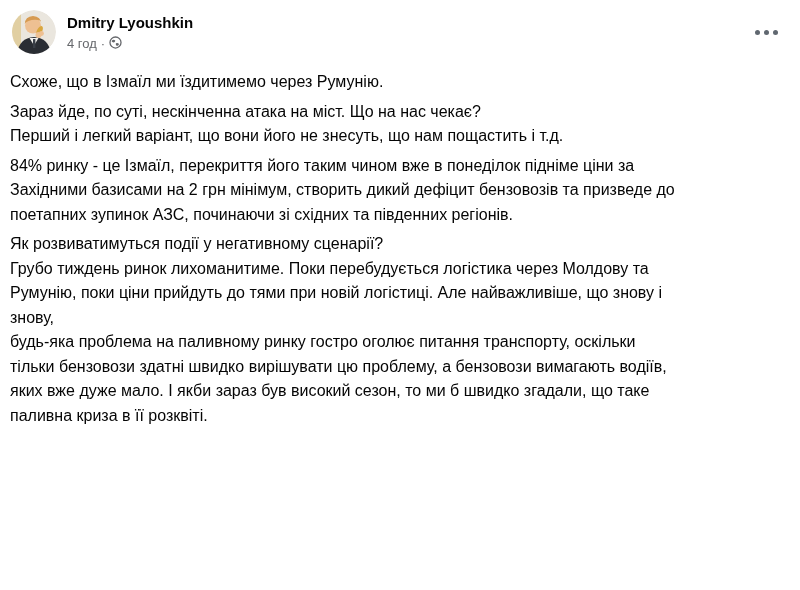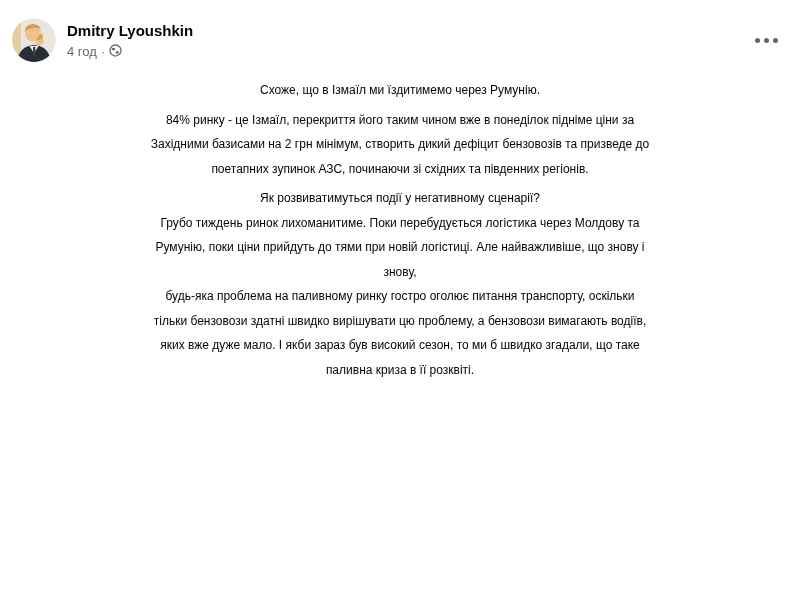--- a/index.html
+++ b/index.html
@@ -16,21 +16,21 @@
   }
   .post-card {
     width: 800px;
     height: 590px;
     background: #ffffff;
     position: relative;
   }
   .post-header {
     display: flex;
     align-items: flex-start;
-    padding: 18px 14px 0 12px;
+    padding: 10px 14px 0 12px;
   }
   .avatar-btn {
     width: 44px;
     height: 44px;
     border-radius: 50%;
     overflow: hidden;
     flex: 0 0 auto;
     padding: 0;
     border: none;
     background: none;
@@ -83,25 +83,24 @@
     height: 5px;
     border-radius: 50%;
     background: #606770;
     display: block;
   }
   .post-content {
     padding: 16px 10px 0 10px;
   }
   .post-paragraph {
     margin: 0 0 5px 0;
-    font-size: 12px;
+    font-size: 16px;
     line-height: 24.5px;
     white-space: pre-line;
     color: #050505;
-    text-align: center;
   }
   .post-paragraph:last-child { margin-bottom: 11px; }
 </style>
 </head>
 <body>
 
 <div class="post-card">
 
   <div class="post-header">
 
@@ -142,20 +141,22 @@
           <i></i>
           <i></i>
           <i></i>
         </span>
     </button>
 
   </div>
 
   <div class="post-content">
     <p class="post-paragraph">Схоже, що в Ізмаїл ми їздитимемо через Румунію.</p>
+    <p class="post-paragraph">Зараз йде, по суті, нескінченна атака на міст. Що на нас чекає?
+Перший і легкий варіант, що вони його не знесуть, що нам пощастить і т.д.</p>
     <p class="post-paragraph">84% ринку - це Ізмаїл, перекриття його таким чином вже в понеділок підніме ціни за
 Західними базисами на 2 грн мінімум, створить дикий дефіцит бензовозів та призведе до
 поетапних зупинок АЗС, починаючи зі східних та південних регіонів.</p>
     <p class="post-paragraph">Як розвиватимуться події у негативному сценарії?
 Грубо тиждень ринок лихоманитиме. Поки перебудується логістика через Молдову та
 Румунію, поки ціни прийдуть до тями при новій логістиці. Але найважливіше, що знову і
 знову,
 будь-яка проблема на паливному ринку гостро оголює питання транспорту, оскільки
 тільки бензовози здатні швидко вирішувати цю проблему, а бензовози вимагають водіїв,
 яких вже дуже мало. І якби зараз був високий сезон, то ми б швидко згадали, що таке

